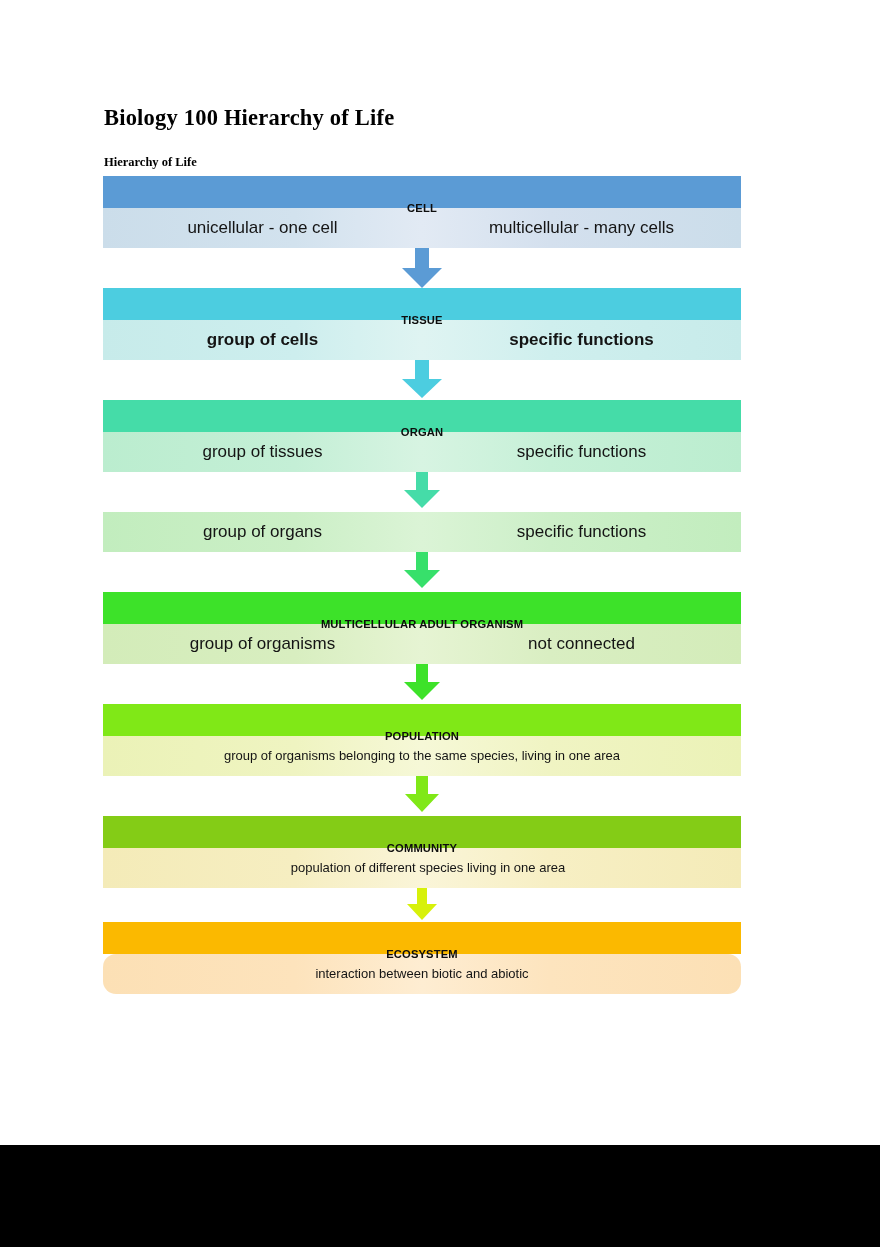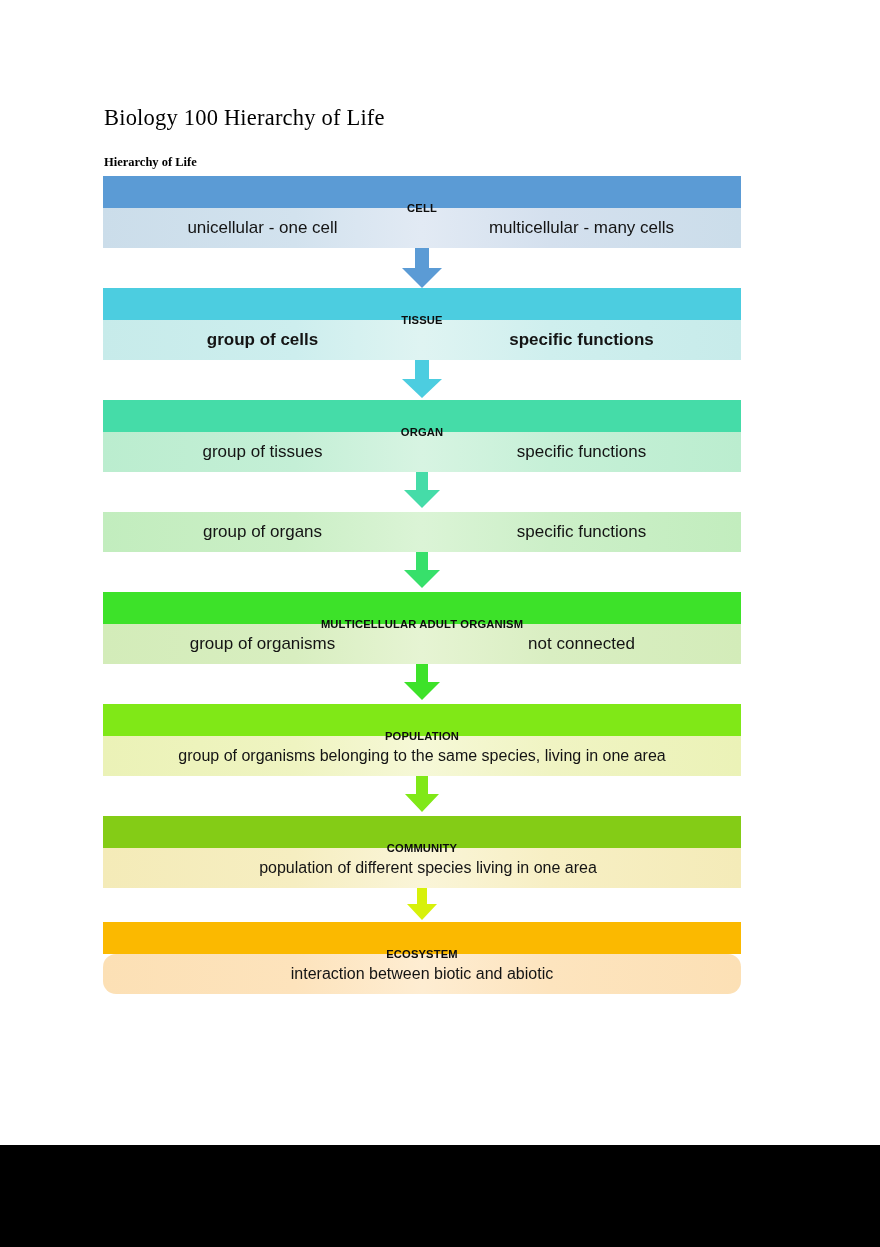--- a/index.html
+++ b/index.html
@@ -14,21 +14,21 @@
     position: relative;
     overflow: hidden;
   }
 
   
   #doc-title {
     position: absolute;
     left: 104px;
     top: 105px;
     font-family: "Liberation Serif", serif;
-    font-weight: normal;
+    font-weight: bold;
     font-size: 22.5px;
     color: #000000;
     letter-spacing: .2px;
     white-space: nowrap;
   }
   #diagram-caption {
     position: absolute;
     left: 104px;
     top: 155px;
     font-family: "Liberation Serif", serif;
@@ -94,21 +94,21 @@
     flex: 1 1 50%;
     text-align: center;
     font-size: 17px;
     color: #141414;
     line-height: 20px;
     white-space: nowrap;
   }
   .desc-single {
     width: 100%;
     text-align: center;
-    font-size: 16px;
+    font-size: 13px;
     color: #141414;
     line-height: 20px;
     white-space: nowrap;
   }
 
   
   .arrow-slot {
     position: relative;
     width: 100%;
     height: 40px;

